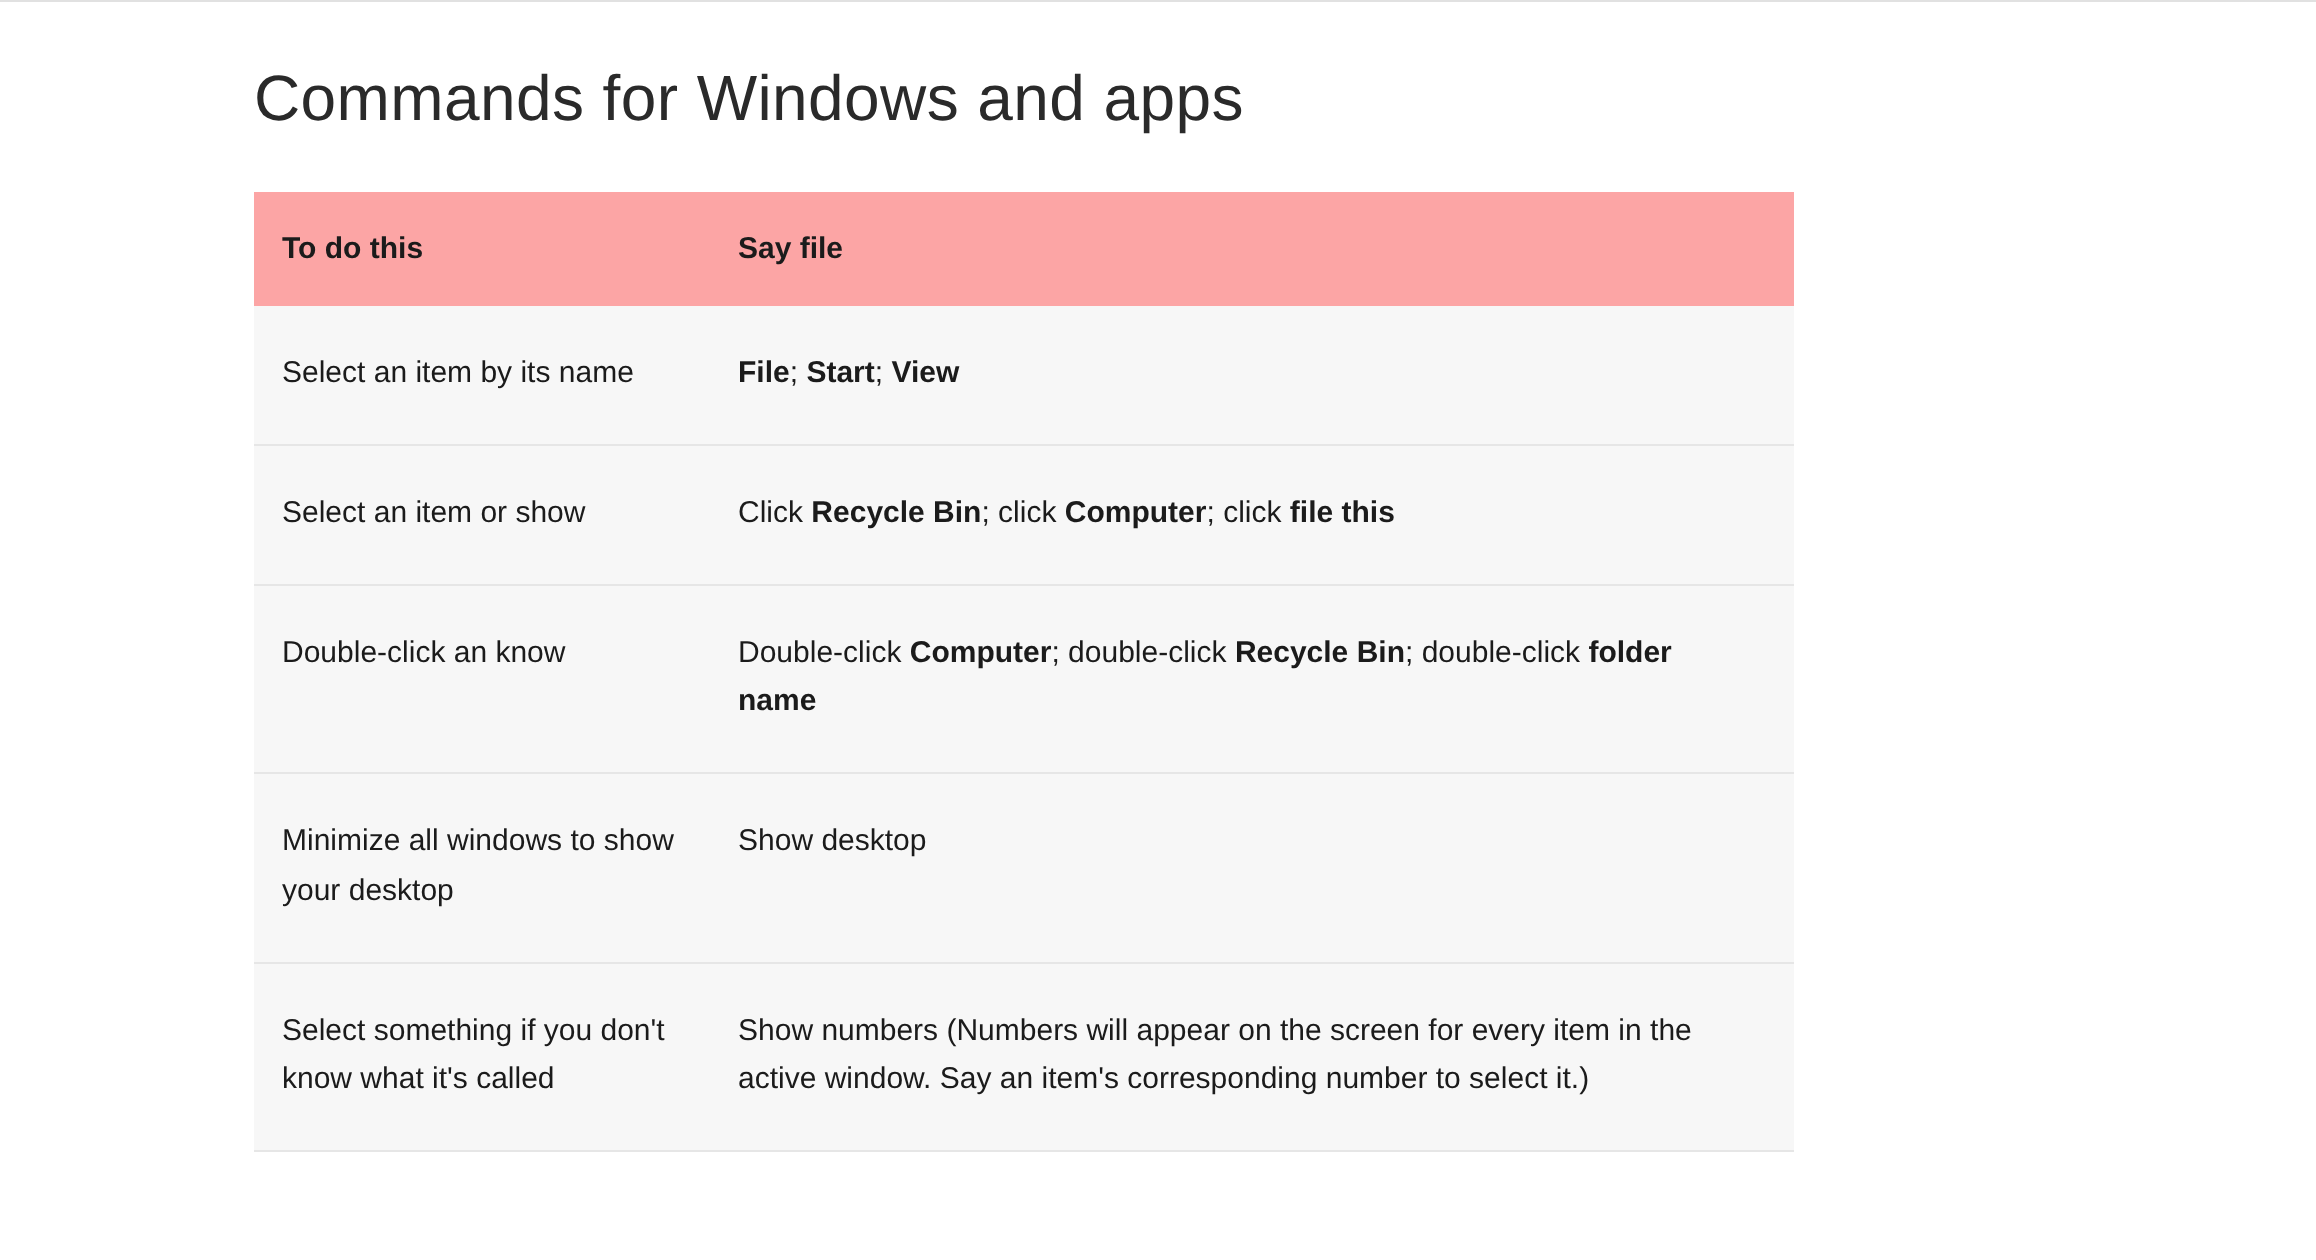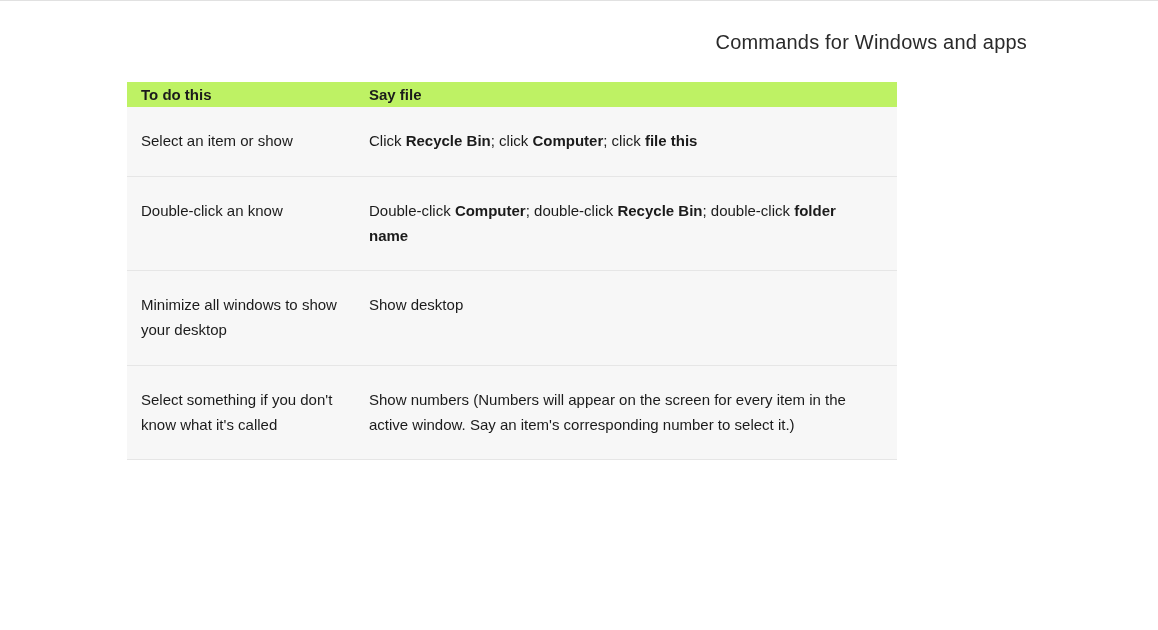--- a/index.html
+++ b/index.html
@@ -12,37 +12,36 @@
     background: #fff;
     border-top: 1px solid #e1e1e1;
   }
   .page {
     max-width: 900px;
     margin: 0 0 0 127px;
     padding: 10px 0 30px 0;
   }
   h2.title {
     font-weight: 300;
-    font-size: 20px;
+    font-size: 32px;
     color: #2a2a2a;
     margin: 20px 0 28px 0;
     letter-spacing: 0.2px;
-    text-align: right;
   }
   table.cmd {
     width: 770px;
     border-collapse: collapse;
     background: #f7f7f7;
   }
   table.cmd thead th {
-    background: #bef264;
+    background: #fca5a5;
     text-align: left;
     font-weight: 600;
     font-size: 15px;
-    padding: 4px 14px;
+    padding: 20px 14px;
     color: #1b1b1b;
     margin-left: 23px;
   }
   table.cmd thead th:first-child { width: 228px; }
   table.cmd tbody td {
     padding: 22px 14px;
     vertical-align: top;
     border-bottom: 1px solid #e6e6e6;
     line-height: 1.65;
     color: #1b1b1b;
@@ -59,20 +58,24 @@
 
   <table class="cmd">
     <thead>
       <tr>
         <th>To do this</th>
         <th>Say file</th>
       </tr>
     </thead>
     <tbody>
         <tr>
+          <td>Select an item by its name</td>
+          <td><b>File</b>; <b>Start</b>; <b>View</b></td>
+        </tr>
+        <tr>
           <td>Select an item or show</td>
           <td>Click <b>Recycle Bin</b>; click <b>Computer</b>; click <b>file this</b></td>
         </tr>
         <tr>
           <td>Double-click an know</td>
           <td>Double-click <b>Computer</b>; double-click <b>Recycle Bin</b>; double-click <b>folder name</b></td>
         </tr>
         <tr>
           <td>Minimize all windows to show your desktop</td>
           <td>Show desktop</td>

